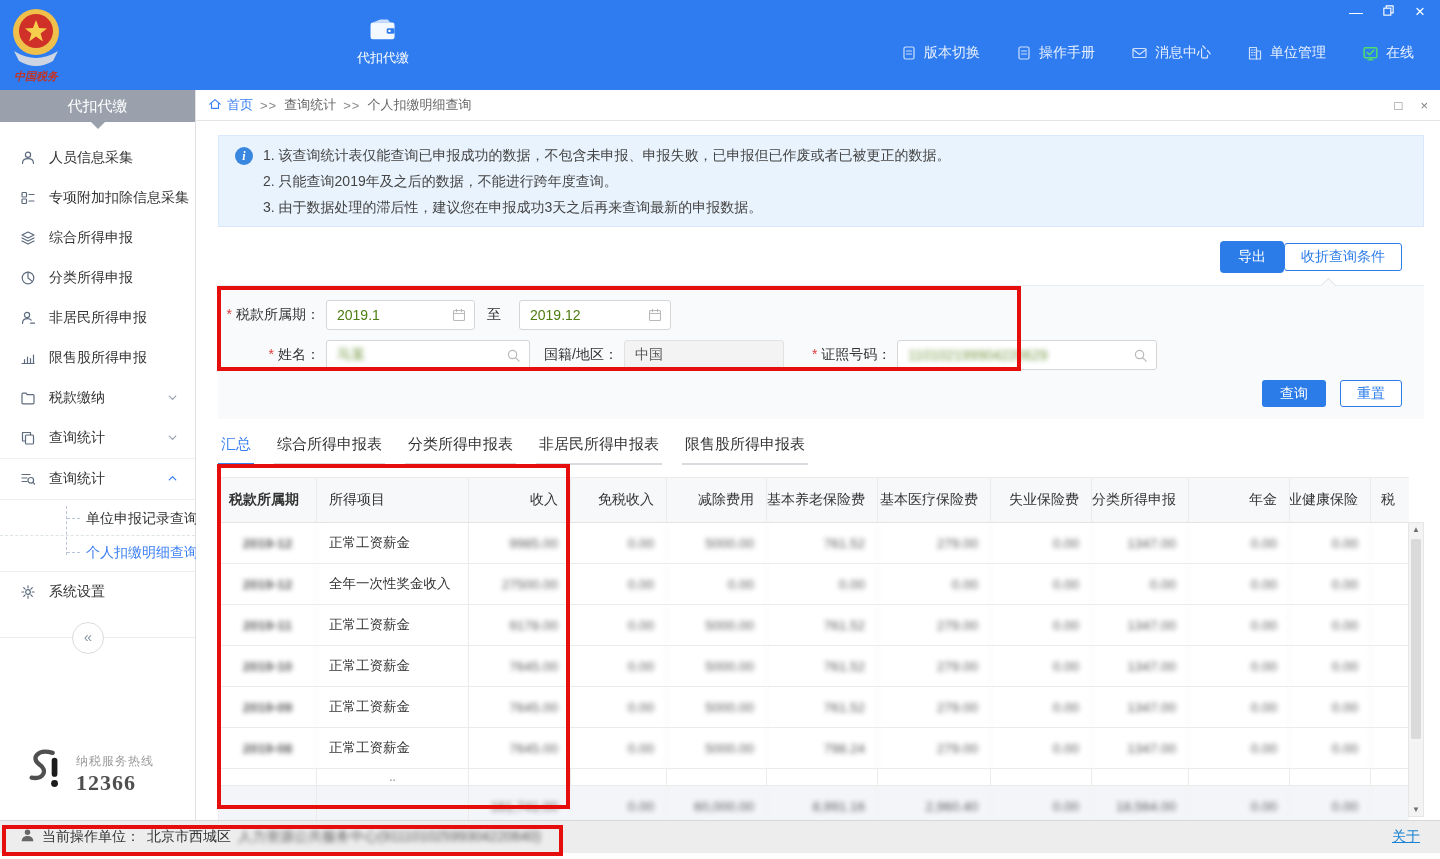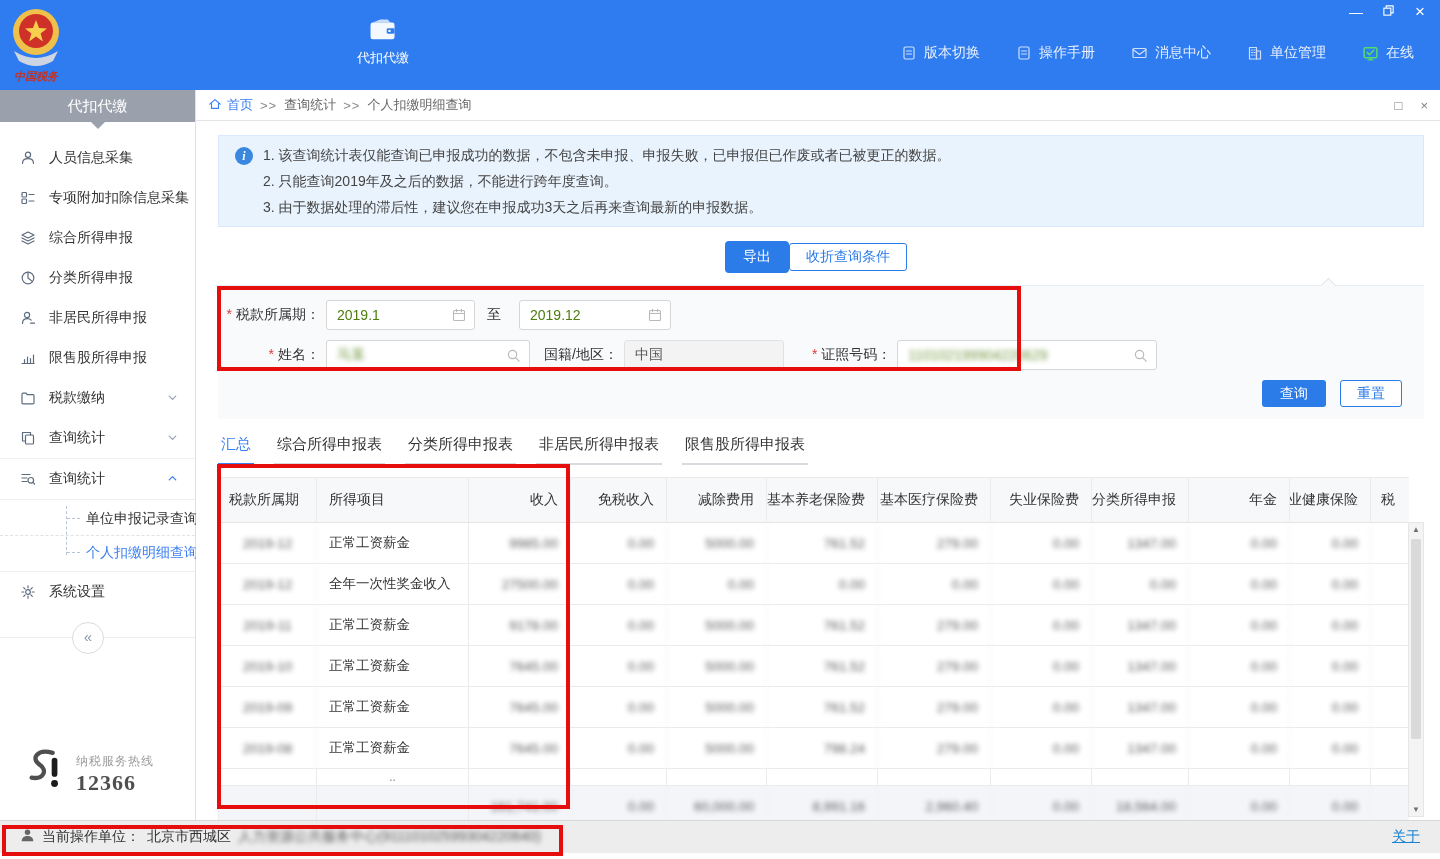--- a/index.html
+++ b/index.html
@@ -45,21 +45,21 @@
   .crumb-home{color:#3a7ff2;cursor:pointer;display:flex;align-items:center;gap:5px;}
   .crumb-sep{color:#8a8a8a;letter-spacing:1px;}
   .crumb-win{margin-left:auto;display:flex;gap:18px;color:#7d7d7d;font-size:13px;}
   .crumb-win span{cursor:pointer;}
   .content{position:absolute;top:31px;left:0;right:0;bottom:0;padding:14px 16px 0 22px;box-sizing:border-box;}
   
   .notice{background:#e9f3fd;border:1px solid #d9e9fb;padding:6px 16px;display:flex;gap:10px;box-sizing:border-box;}
   .info-icon{width:18px;height:18px;border-radius:50%;background:#3a87e0;color:#fff;text-align:center;line-height:18px;font-style:italic;font-weight:bold;font-size:12px;margin-top:5px;flex:none;font-family:"Liberation Serif","DejaVu Serif",serif;}
   .notice-lines div{line-height:26px;font-size:14px;color:#444;white-space:nowrap;}
   
-  .toolbar{margin-top:14px;display:flex;justify-content:center;align-items:center;}
+  .toolbar{margin-top:14px;display:flex;justify-content:flex-end;align-items:center;}
   .btn-primary{background:#2b7ce9;color:#fff;border:none;border-radius:4px;height:32px;padding:0 18px;font-size:14px;cursor:pointer;font-family:inherit;}
   .btn-outline-lg{background:#fff;color:#2b7ce9;border:1px solid #2b7ce9;border-radius:3px;height:28px;padding:0 16px;font-size:14px;cursor:pointer;margin-right:22px;font-family:inherit;}
   .btn-export{margin-left:12px;}
   
   .panel{margin-top:12px;background:#f9fafc;border-top:1px solid #e9ecf1;position:relative;padding:14px 0 12px 0;}
   .caret{position:absolute;top:-6px;right:90px;width:10px;height:10px;background:#f9fafc;border-left:1px solid #e2e5eb;border-top:1px solid #e2e5eb;transform:rotate(45deg);}
   .frow{display:flex;align-items:center;height:30px;margin:0 0 10px 0;font-size:14px;color:#333;}
   .flabel{width:102px;text-align:right;flex:none;white-space:nowrap;}
   .req::before{content:'*';color:#e03a3a;margin-right:4px;}
   .input{height:30px;border:1px solid #d6d6d6;border-radius:3px;background:#fff;display:flex;align-items:center;padding:0 8px 0 10px;font-size:14px;color:#4d7c0f;box-sizing:border-box;margin-left:6px;cursor:text;}
@@ -76,21 +76,21 @@
   .tabs{margin-top:16px;display:flex;gap:20px;font-size:15px;}
   .tab{padding:0 3px 9px 3px;border-bottom:2px solid #d8dbe0;color:#333;cursor:pointer;white-space:nowrap;}
   .tab.active{color:#3a7ff2;border-color:#3a7ff2;}
   
   .tablewrap{margin-top:12px;position:relative;width:1206px;}
   .tgrid{width:1190px;border-left:1px solid #ebebeb;box-sizing:content-box;}
   .trow{display:flex;border-bottom:1px solid #ebebeb;background:#fff;}
   .thead{display:flex;height:44px;background:#f7f8fa;border-top:1px solid #ebebeb;border-bottom:1px solid #e4e4e4;border-left:1px solid #ebebeb;width:1190px;box-sizing:content-box;}
   .tcell{display:flex;align-items:center;box-sizing:border-box;border-right:1px solid #ebebeb;font-size:13.5px;color:#333;overflow:hidden;white-space:nowrap;}
   .thead .tcell{font-size:14px;color:#333;}
-  .c0{width:98px;justify-content:center;}
+  .c0{width:98px;justify-content:center;font-weight:bold;}
   .c1{width:152px;justify-content:flex-start;padding-left:12px;}
   .c2{width:102px;}.c3{width:96px;}.c4{width:100px;}.c5{width:111px;}.c6{width:113px;}
   .c7{width:101px;}.c8{width:97px;}.c9{width:101px;}.c10{width:81px;}
   .c11{width:38px;justify-content:flex-start;padding-left:10px;border-right:none;}
   .num{justify-content:flex-end;padding-right:12px;}
   .thead .c0{justify-content:flex-start;padding-left:10px;}
   .trow.data{height:40px;}
   .trow.ellipsis{height:16px;}
   .trow.ellipsis .tcell{justify-content:center;padding:0;font-size:12px;color:#888;}
   .trow.total{height:40px;background:#f4f5f8;}

